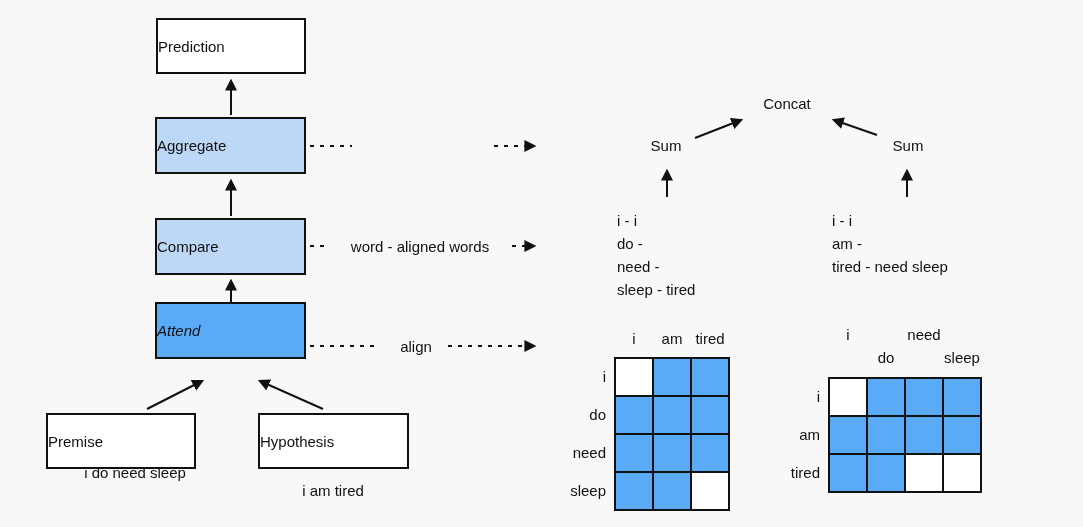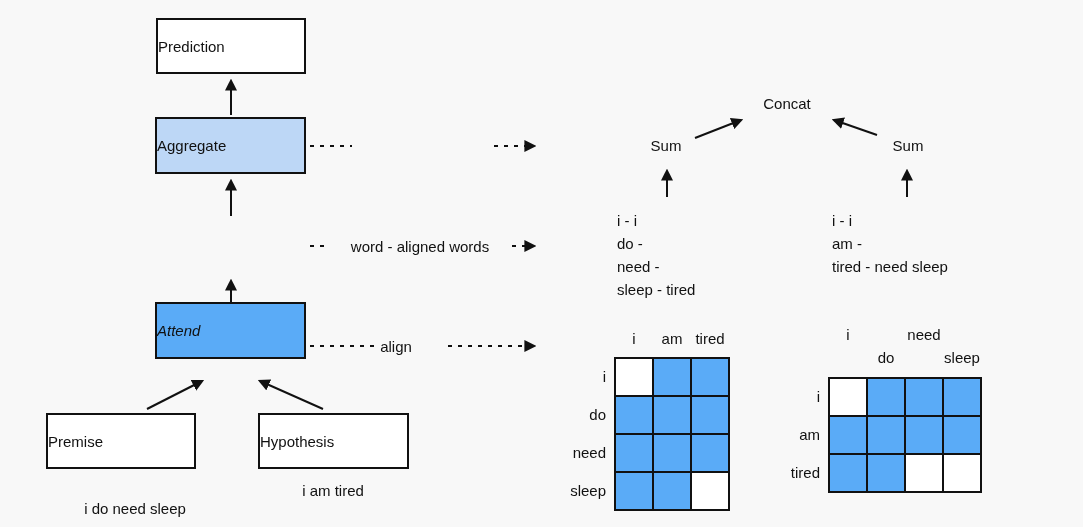--- a/index.html
+++ b/index.html
@@ -54,35 +54,38 @@
     <path class="arrow" d="M667 197 V171" marker-end="url(#ah)"></path>
     <path class="arrow" d="M907 197 V171" marker-end="url(#ah)"></path>
   </svg>
 
   <div class="box" style="left:156px;top:18px;width:150px;height:56px;">
     <span>Prediction</span>
   </div>
   <div class="box light" style="left:155px;top:117px;width:151px;height:57px;">
     <span>Aggregate</span>
   </div>
+  <div class="box light" style="left:155px;top:218px;width:151px;height:57px;">
+    <span>Compare</span>
+  </div>
   <div class="box dark" style="left:155px;top:302px;width:151px;height:57px;font-style:italic;">
     <span>Attend</span>
   </div>
   <div class="box" style="left:46px;top:413px;width:150px;height:56px;">
     <span>Premise</span>
   </div>
   <div class="box" style="left:258px;top:413px;width:151px;height:56px;">
     <span>Hypothesis</span>
   </div>
 
-  <div class="txt center" style="left:45px;top:500px;width:180px;">i do need sleep</div>
+  <div class="txt center" style="left:45px;top:464px;width:180px;">i do need sleep</div>
   <div class="txt center" style="left:243px;top:482px;width:180px;">i am tired</div>
 
   <div class="txt center" style="left:330px;top:238px;width:180px;">word - aligned words</div>
-  <div class="txt center" style="left:356px;top:338px;width:80px;">align</div>
+  <div class="txt center" style="left:376px;top:338px;width:80px;">align</div>
 
   <div class="txt center" style="left:727px;top:95px;width:120px;">Concat</div>
   <div class="txt center" style="left:626px;top:137px;width:80px;">Sum</div>
   <div class="txt center" style="left:868px;top:137px;width:80px;">Sum</div>
 
   <div class="pair-list" style="left:617px;top:209px;">
     <div>i - i</div>
     <div>do -</div>
     <div>need -</div>
     <div>sleep - tired</div>

